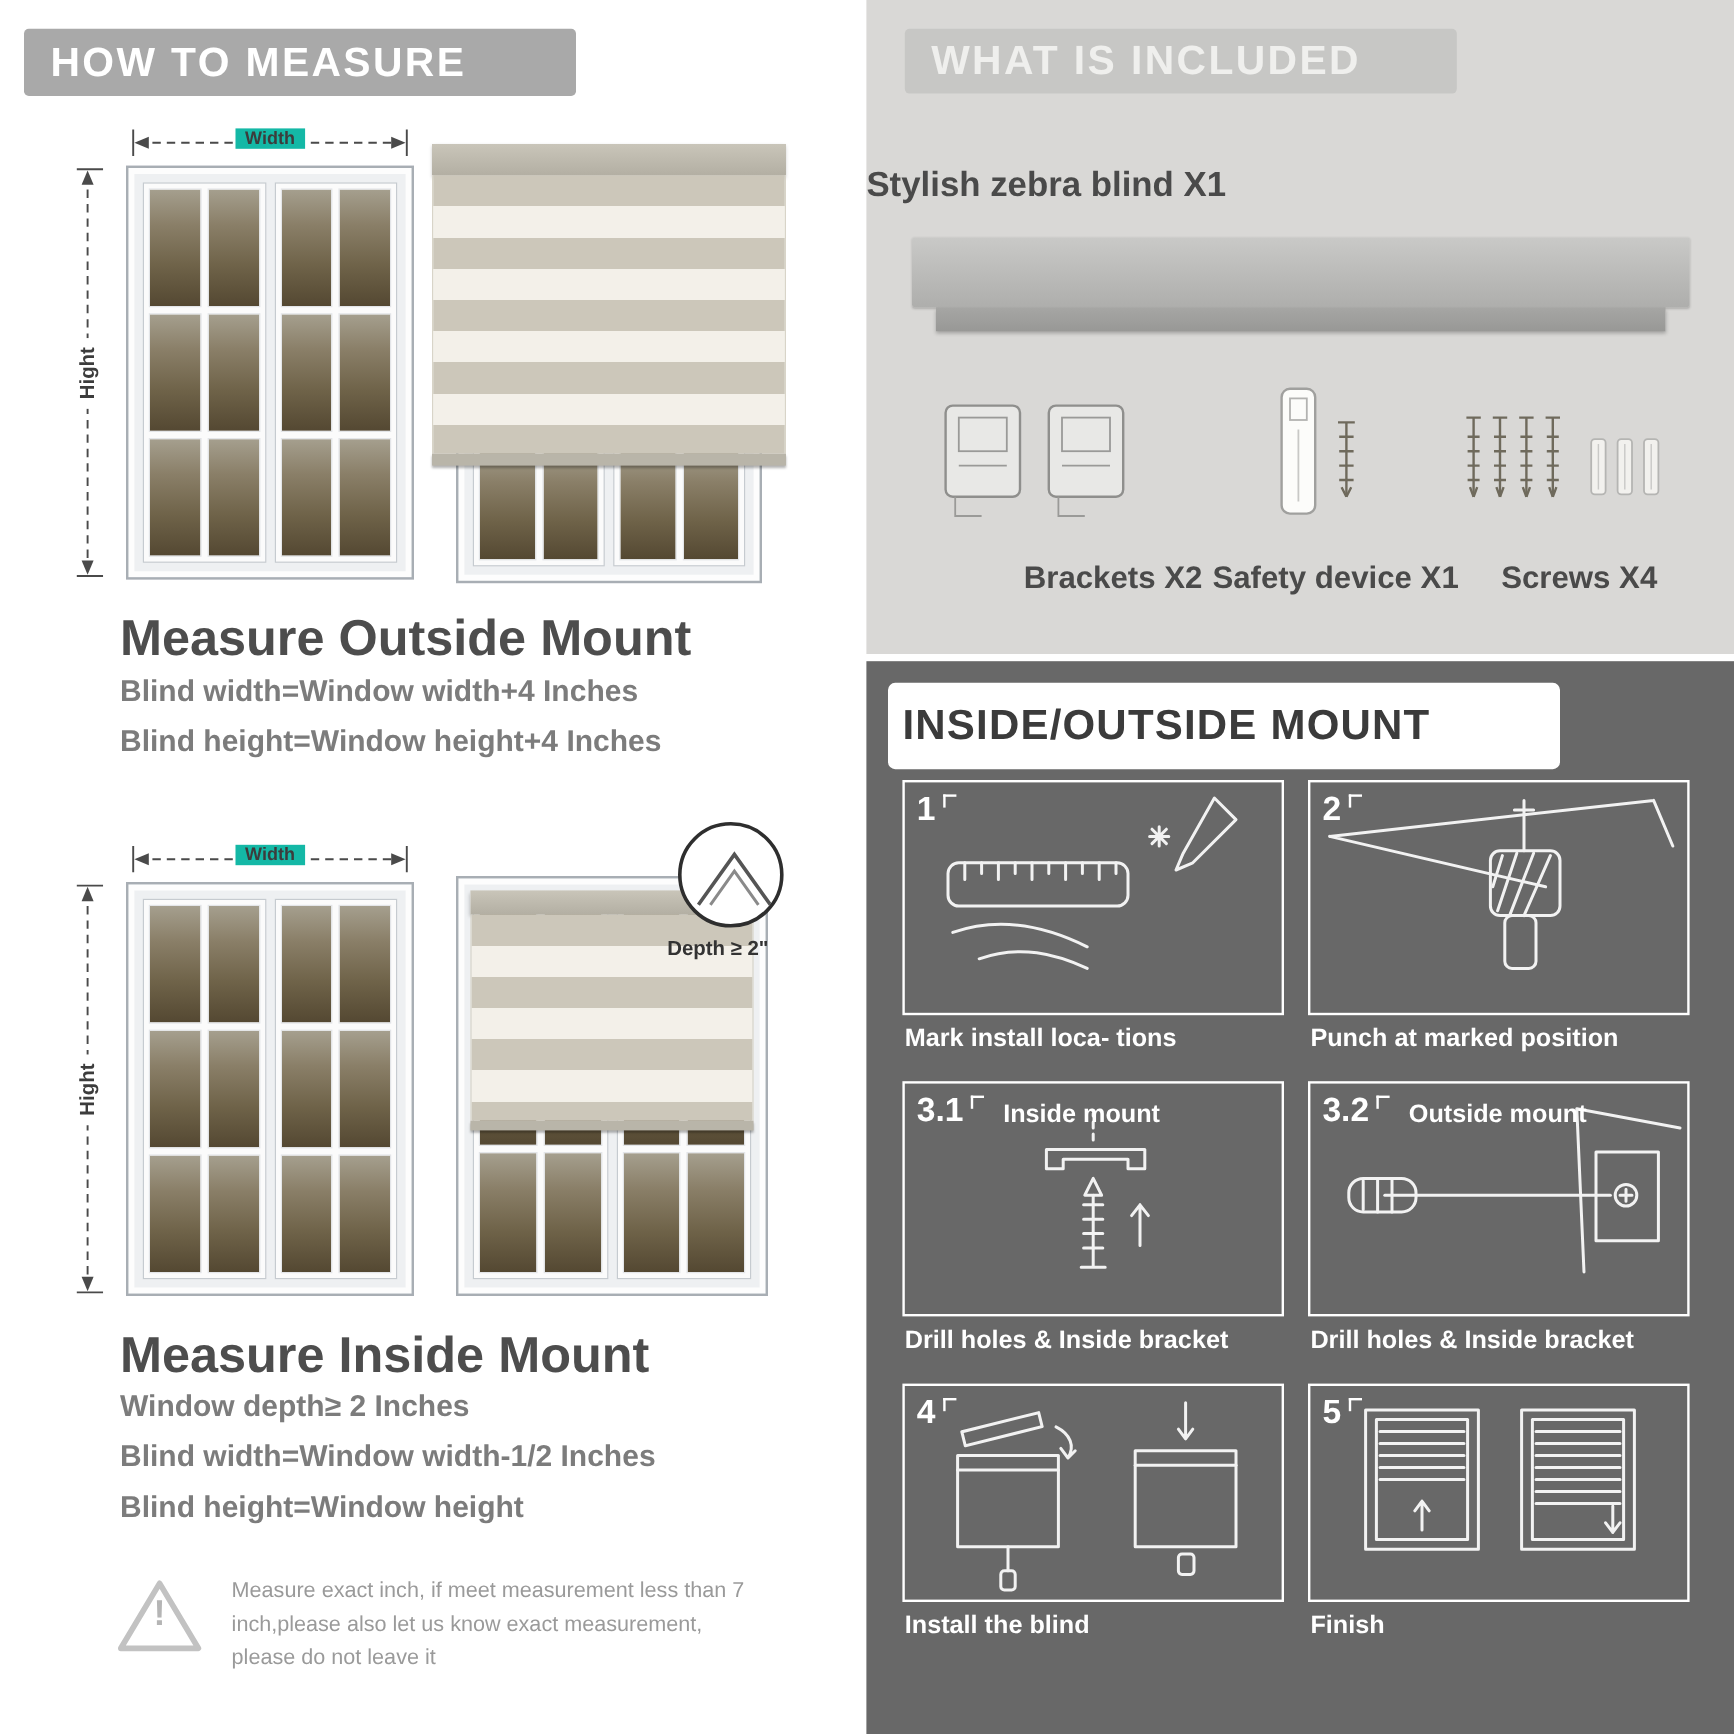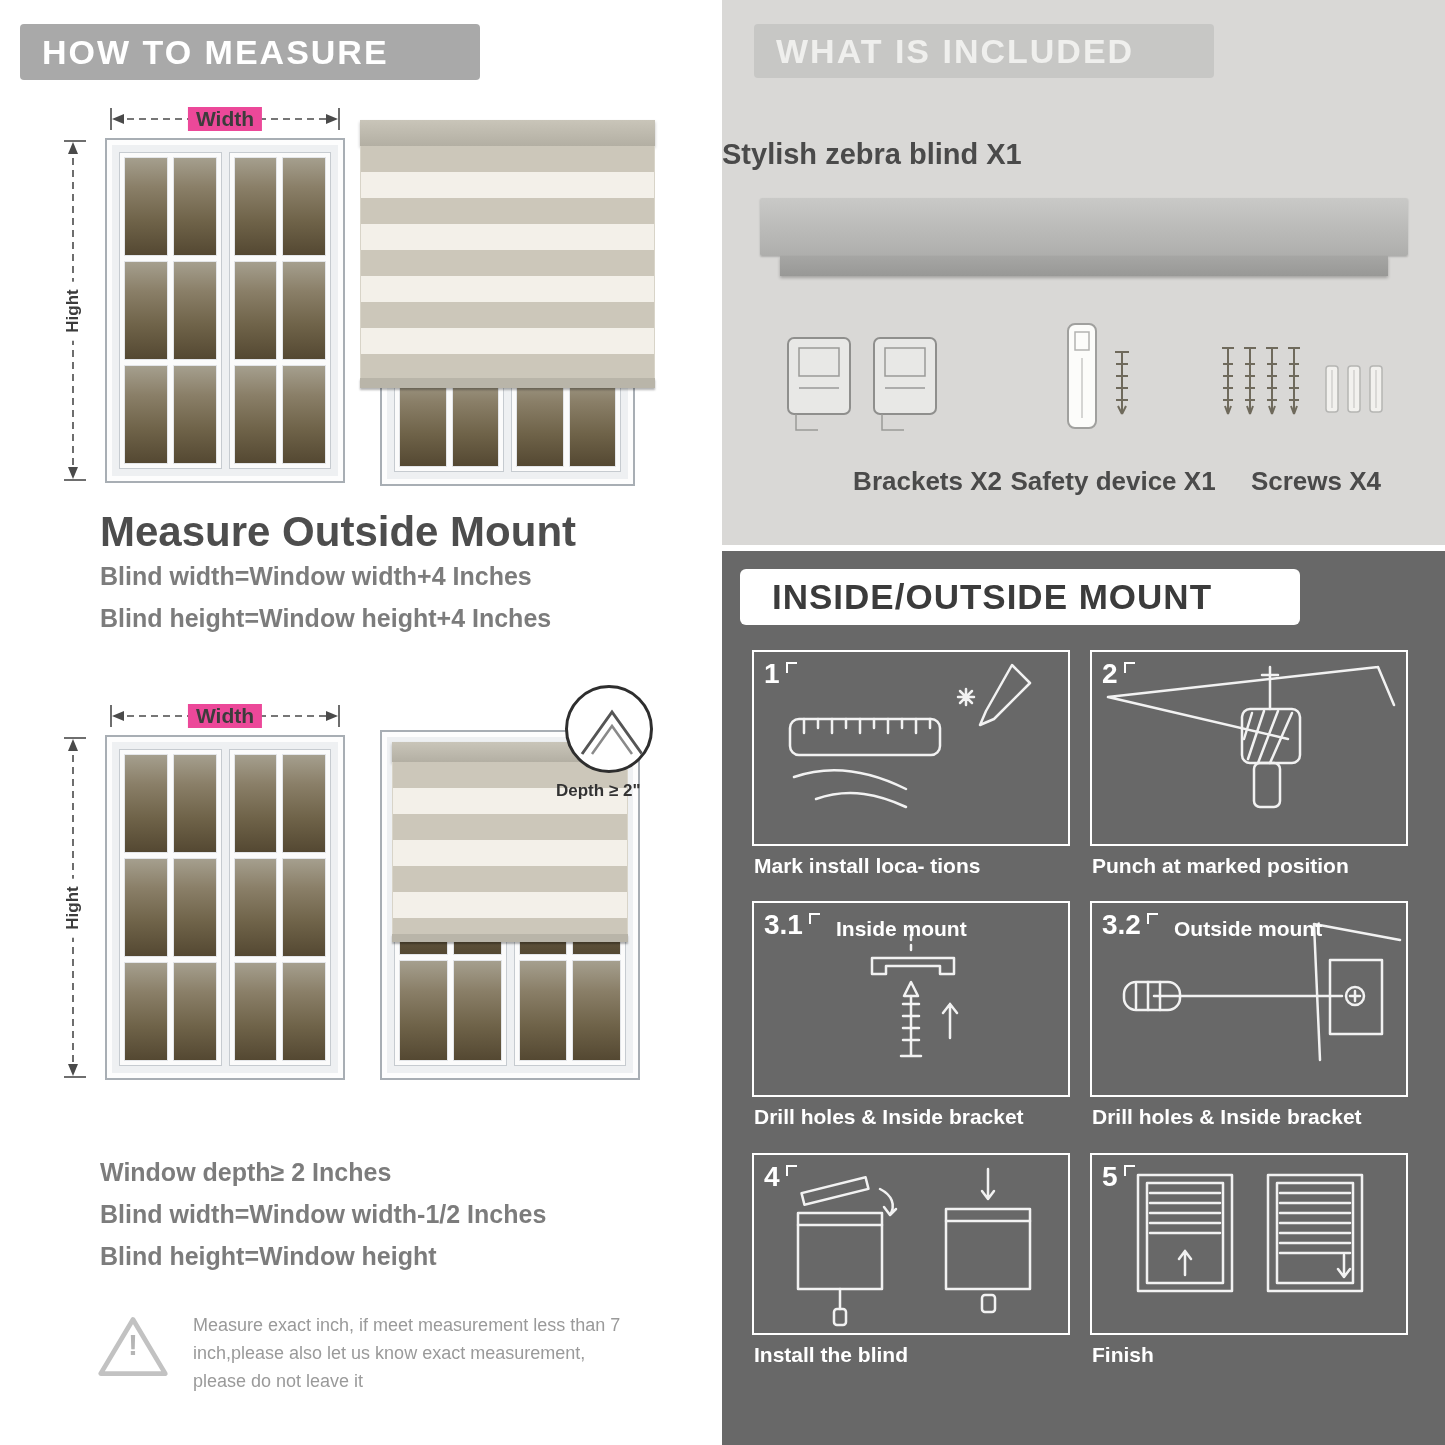--- a/index.html
+++ b/index.html
@@ -24,21 +24,21 @@
   .sashes { display:flex; gap:7px; width:100%; height:100%; }
   .sash { flex:1; display:grid; grid-template-columns:1fr 1fr; grid-template-rows:1fr 1fr 1fr;
           gap:5px; background:#fbfbfb; padding:4px; border:1px solid #c6cbd0; }
   .pane { background:linear-gradient(180deg,#a59f8e 0%,#8a7f68 30%,#6f6349 65%,#544832 100%);
           border:1px solid #e3e5e8; }
 
   
   .arrow-h { position:absolute; left:45px; top:6px; width:240px; height:26px; }
   .arrow-v { position:absolute; left:0; top:40px; width:26px; height:345px; }
   .w-label { position:absolute; left:50%; top:3px; transform:translateX(-50%);
-             background:#ec4899; padding:0 8px; font-size:21px; font-weight:bold; color:#3c3c3c; }
+             background:#14b8a6; padding:0 8px; font-size:15px; font-weight:bold; color:#3c3c3c; }
   .h-label { position:absolute; left:50%; top:50%; transform:translate(-50%,-50%) rotate(-90deg);
              background:#fff; padding:0 8px; font-size:17px; font-weight:bold; color:#3c3c3c; }
 
   
   .blind-out { position:absolute; left:300px; top:22px; width:295px; height:372px; }
   .win-behind { left:20px; top:36px; width:255px; height:330px; }
   .blind-unit { position:absolute; left:0; top:0; width:295px; }
   .headrail { height:26px; background:linear-gradient(#c9c5b9,#b3afa3);
               box-shadow:0 2px 3px rgba(0,0,0,.25); }
   .slats { height:232px; background:repeating-linear-gradient(180deg,
@@ -79,22 +79,22 @@
   .part { position:absolute; }
   #part-brackets { left:62px; top:330px; }
   #part-safety   { left:330px; top:318px; }
   #part-screws   { left:492px; top:336px; }
   .part-label { position:absolute; font-size:26px; font-weight:bold; color:#4a4a4a; text-align:center; top:466px; }
   #label-brackets { left:40px;  width:240px;text-align:right; }
   #label-safety   { left:266px; width:250px; }
   #label-screws   { left:506px; width:176px; }
 
   .mount { position:absolute; left:0; top:551px; width:723px; height:894px; background:#686868; }
-  .mount-hdr { position:absolute; left:18px; top:18px; width:560px; height:56px; background:#fff;
-               border-radius:6px; display:flex; align-items:center; padding-left:32px;
+  .mount-hdr { position:absolute; left:18px; top:18px; width:560px; height:72px; background:#fff;
+               border-radius:6px; display:flex; align-items:center; padding-left:12px;
                font-size:35px; font-weight:bold; color:#3b3b3b; letter-spacing:1px; }
   .panel { position:absolute; width:318px; border:2.5px solid #fff; }
   .p1 { left:30px;  top:99px;  height:196px; }
   .p2 { left:368px; top:99px;  height:196px; }
   .p3 { left:30px;  top:350px; height:196px; }
   .p4 { left:368px; top:350px; height:196px; }
   .p5 { left:30px;  top:602px; height:182px; }
   .p6 { left:368px; top:602px; height:182px; }
   .illus { position:absolute; left:0; top:0; width:100%; height:100%; }
   .step-num { position:absolute; left:10px; top:6px; color:#fff; font-weight:bold; font-size:28px; z-index:2; }
@@ -260,20 +260,21 @@
       </div>
       <div class="depth-circle">
         <svg viewBox="0 0 88 88" width="88" height="88">
           <path d="M14 66 L44 24 L74 66" stroke="#555" fill="none" stroke-width="3"></path>
           <path d="M24 66 L44 38 L64 66" stroke="#8a8a8a" fill="none" stroke-width="2.5"></path>
         </svg>
       </div>
       <div class="depth-label">Depth ≥ 2"</div>
     </div>
 
+    <div class="m-title" id="t2">Measure Inside Mount</div>
     <div class="m-line" id="t2l0">Window depth≥ 2 Inches</div>
     <div class="m-line" id="t2l1">Blind width=Window width-1/2 Inches</div>
     <div class="m-line" id="t2l2">Blind height=Window height</div>
 
     <div class="warning">
       <div class="warn-tri">
         <svg viewBox="0 0 80 72" width="76" height="70">
           <path d="M40 7 L74 64 L6 64 Z" fill="none" stroke="#c2c2c2" stroke-width="5" stroke-linejoin="round"></path>
         </svg>
         <div class="warn-mark">!</div>

